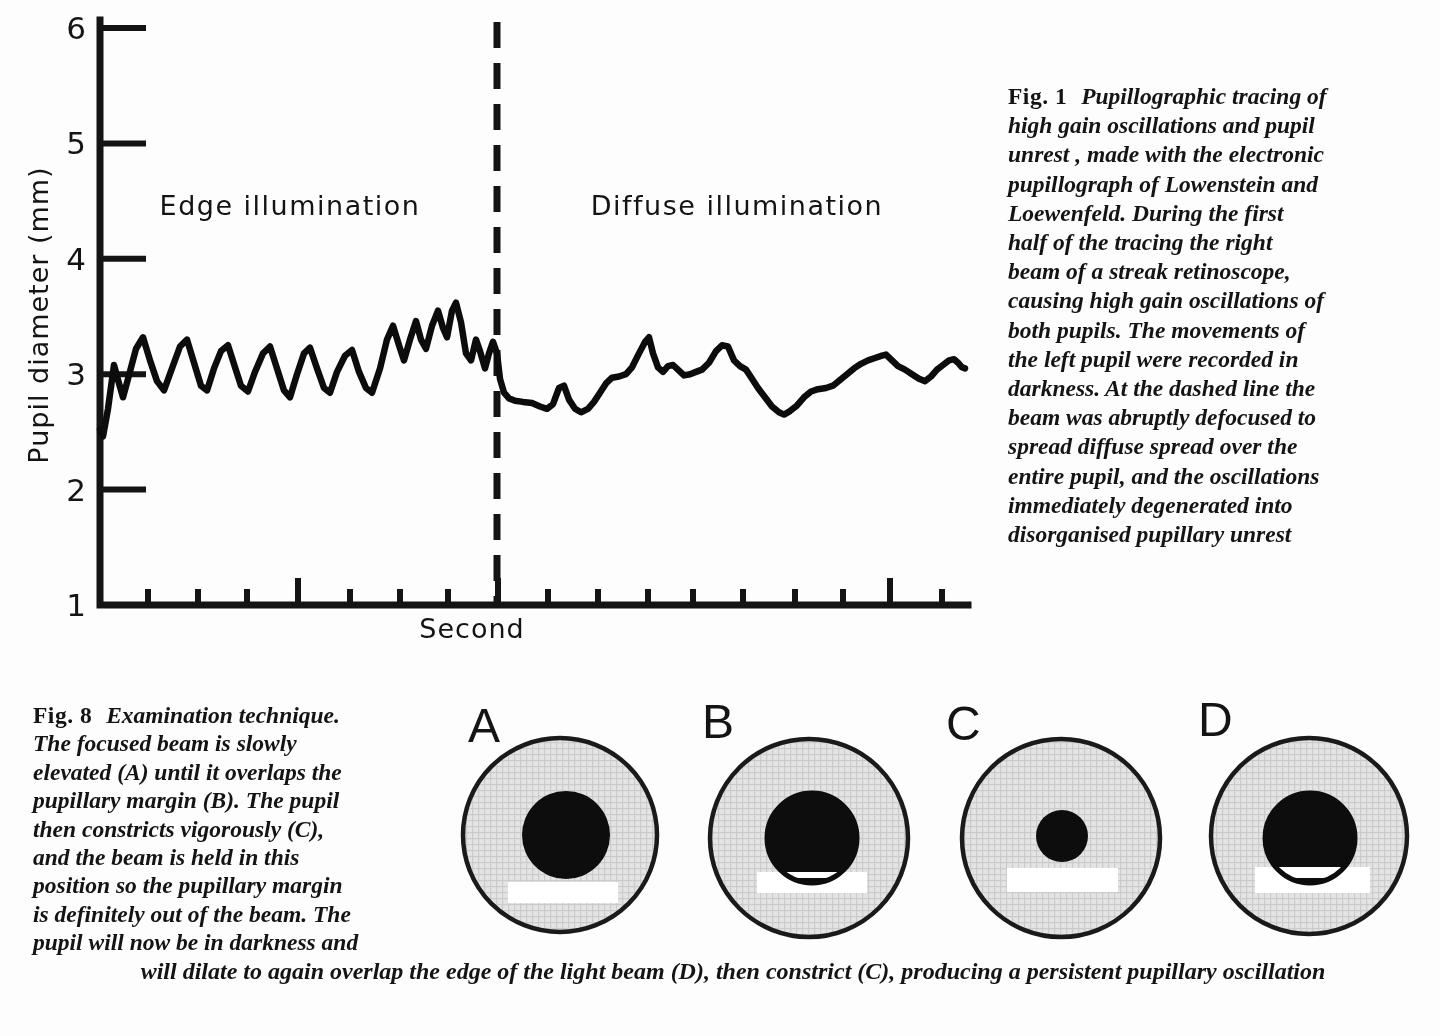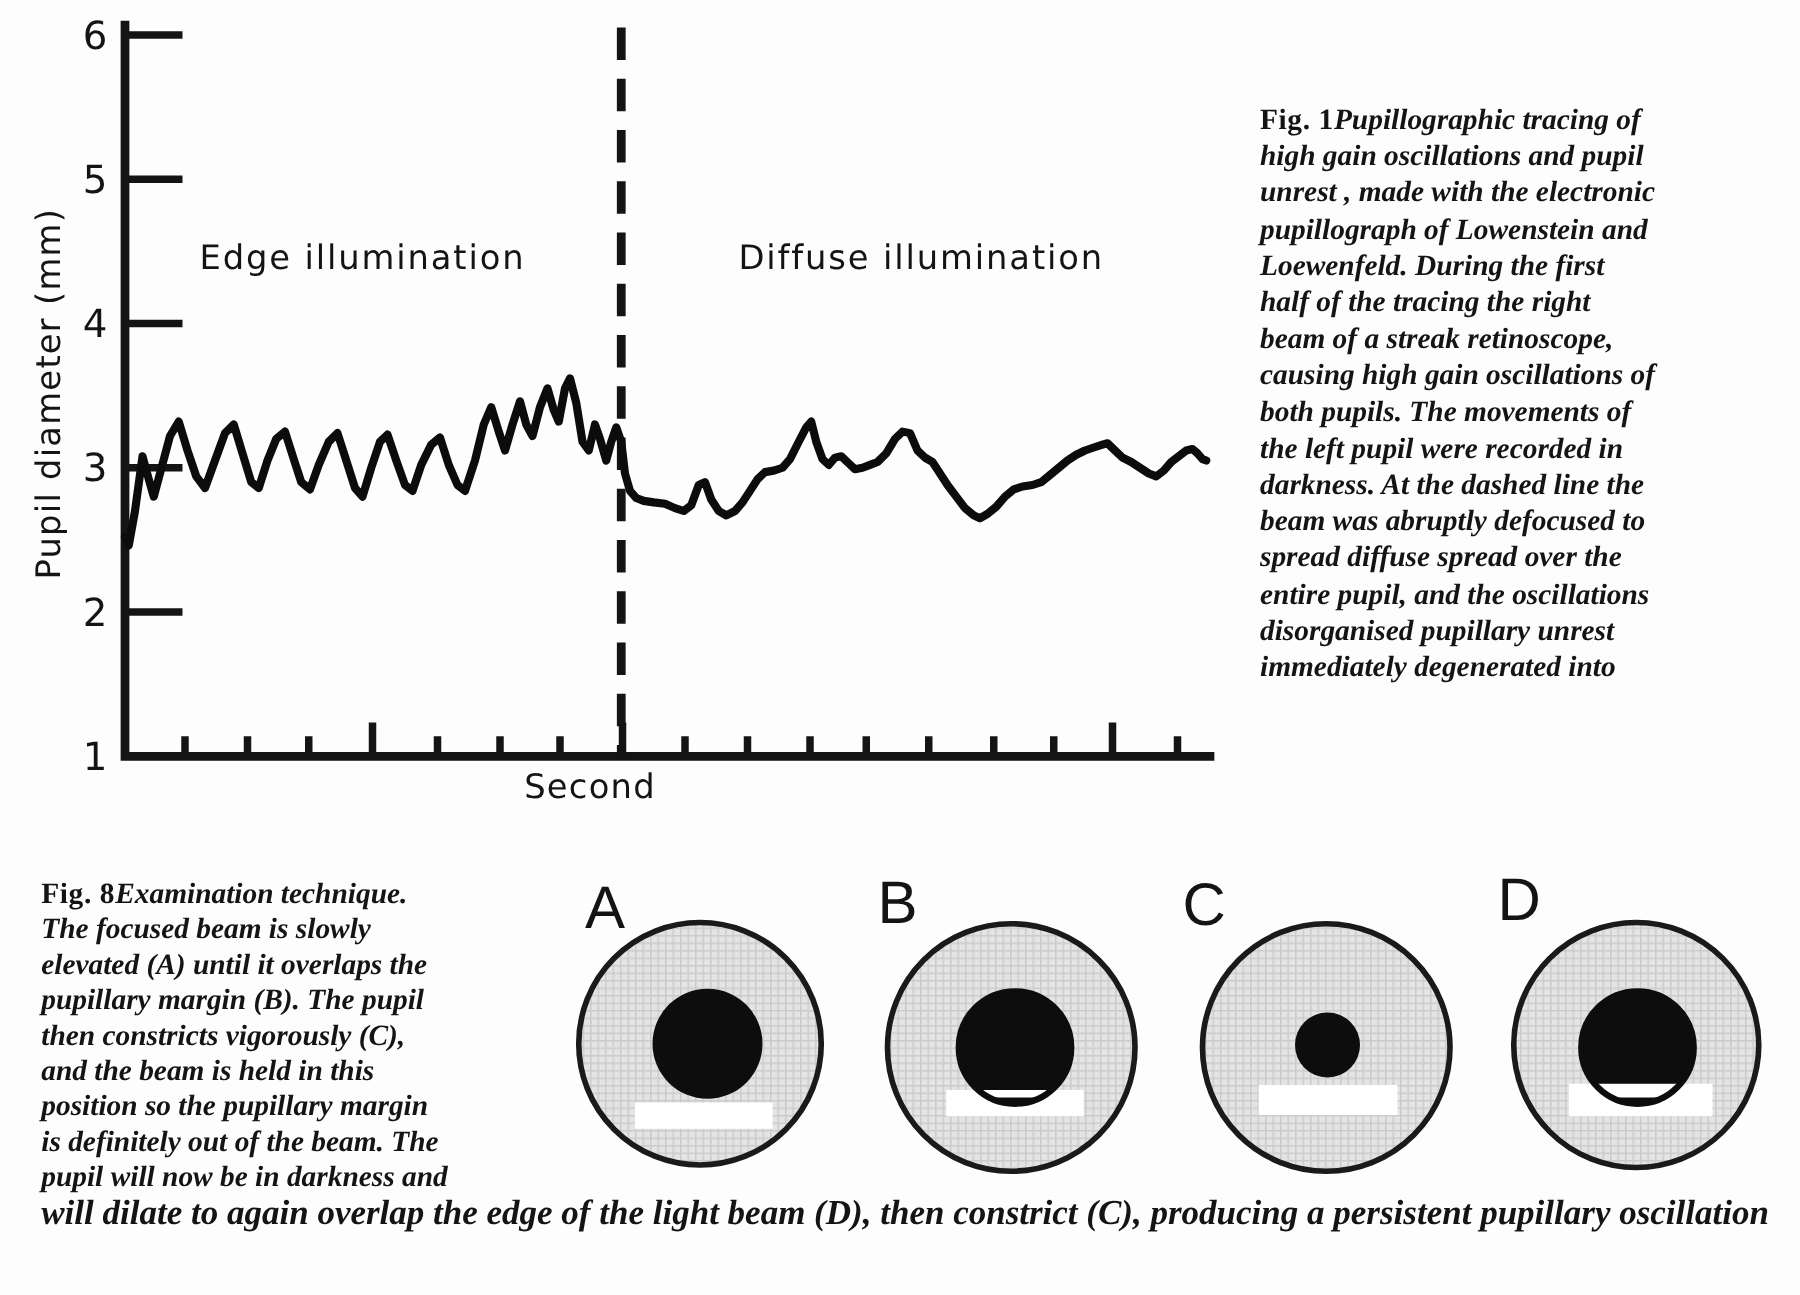--- a/index.html
+++ b/index.html
@@ -16,22 +16,22 @@
   .caption{
     position:absolute;
     font-size:23.5px;
     font-weight:bold;
     font-style:italic;
     color:#141414;
     white-space:nowrap;
   }
   #fig1-caption{left:1008px;top:82px;width:424px;line-height:29.2px;}
   #fig2-caption{left:33px;top:701px;width:414px;line-height:28.4px;}
-  #caption-tail{left:33px;top:956px;width:1400px;font-size:28px;line-height:30px;}
-  .fig-label{font-style:normal;letter-spacing:.5px;}
+  #caption-tail{left:33px;top:956px;width:1400px;font-size:24px;line-height:30px;text-align:center;}
+  .fig-label{font-style:normal;margin-right:14px;letter-spacing:.5px;}
   .cap-line{white-space:nowrap;}
 </style>
 </head>
 <body>
 
 <svg id="fig1-chart" width="990" height="665" viewBox="0 0 990 665" aria-hidden="true">
     <path d="M 100 20 L 100 605 L 968 605" fill="none" stroke="#141414" stroke-width="7" stroke-linecap="square"></path>
     <line x1="100" y1="605" x2="146" y2="605" stroke="#141414" stroke-width="6"></line>
     <text x="86" y="616" text-anchor="end" fill="#141414" font-family="&quot;DejaVu Sans&quot;,sans-serif" font-size="31">1</text>
     <line x1="100" y1="489.6" x2="146" y2="489.6" stroke="#141414" stroke-width="6"></line>
@@ -80,22 +80,22 @@
       <div class="cap-line">Loewenfeld. During the first</div>
       <div class="cap-line">half of the tracing the right</div>
       <div class="cap-line">beam of a streak retinoscope,</div>
       <div class="cap-line">causing high gain oscillations of</div>
       <div class="cap-line">both pupils. The movements of</div>
       <div class="cap-line">the left pupil were recorded in</div>
       <div class="cap-line">darkness. At the dashed line the</div>
       <div class="cap-line">beam was abruptly defocused to</div>
       <div class="cap-line">spread diffuse spread over the</div>
       <div class="cap-line">entire pupil, and the oscillations</div>
+      <div class="cap-line">immediately degenerated into</div>
       <div class="cap-line">disorganised pupillary unrest</div>
-      <div class="cap-line">immediately degenerated into</div>
     </div>
 </div>
 
 <div id="fig2-caption" class="caption">
   <div class="cap-line">
     <span class="fig-label">Fig. 8</span><span>Examination technique.</span>
   </div>
   <div>
       <div class="cap-line">The focused beam is slowly</div>
       <div class="cap-line">elevated (A) until it overlaps the</div>

